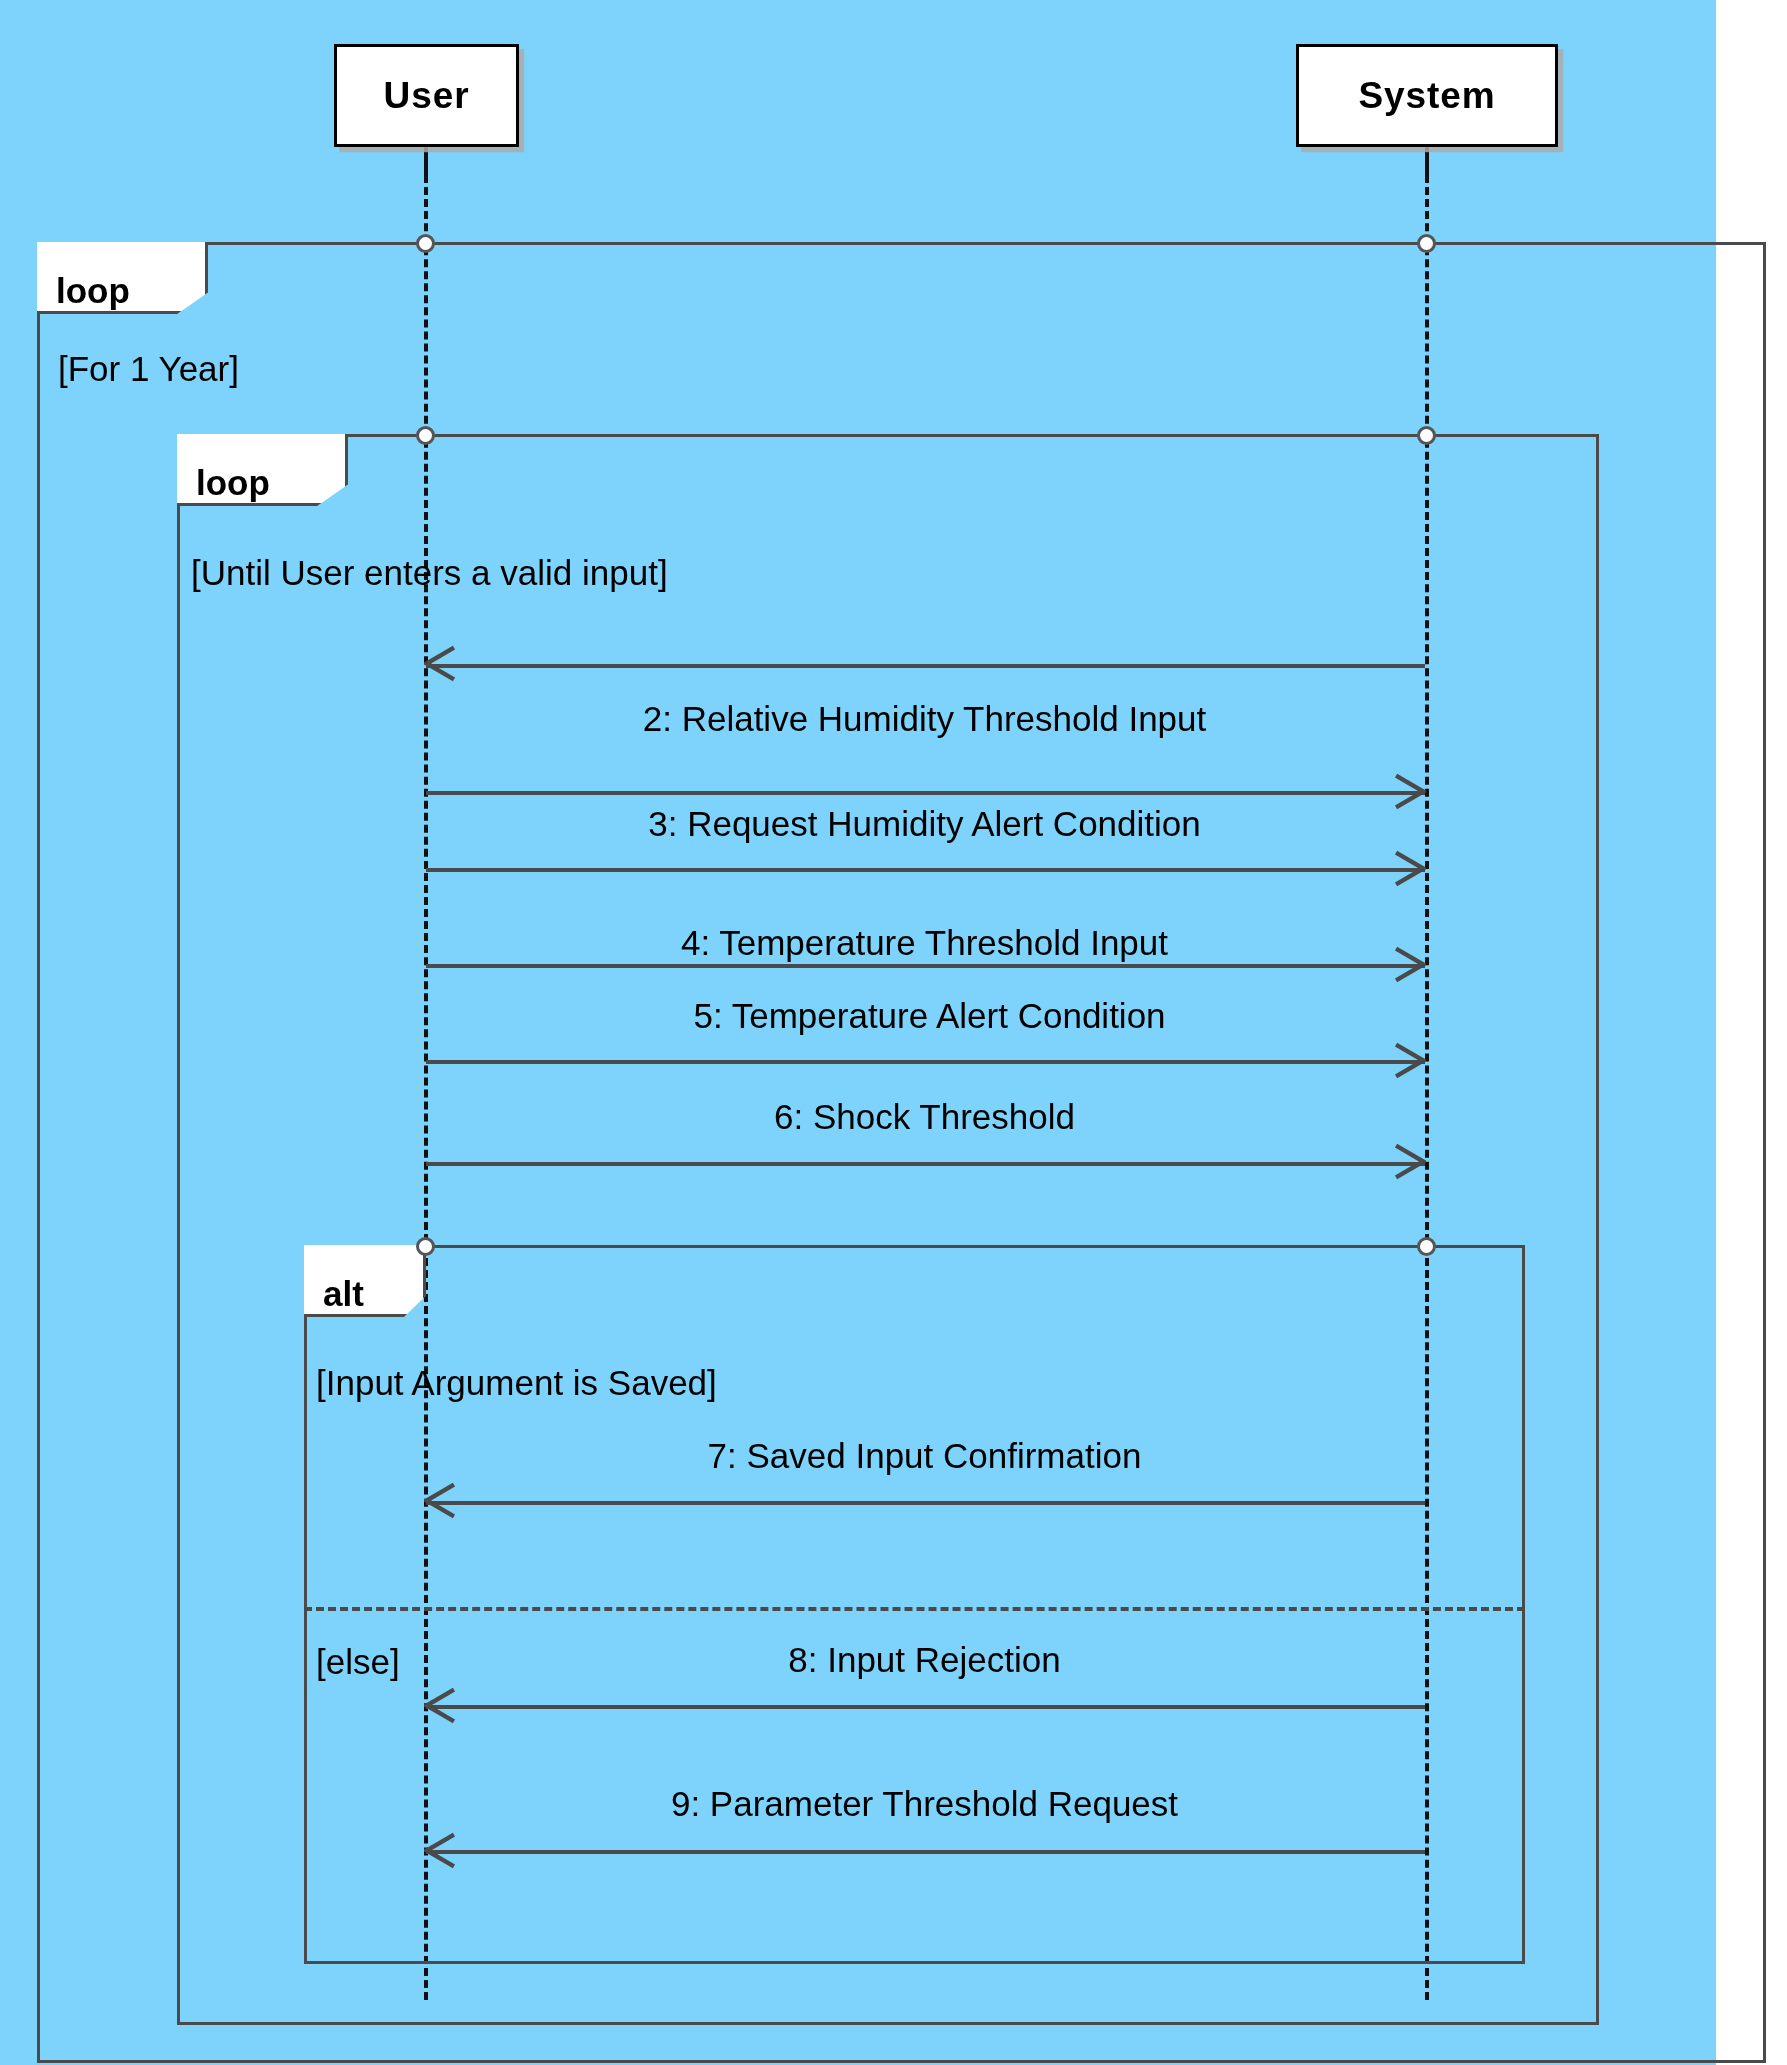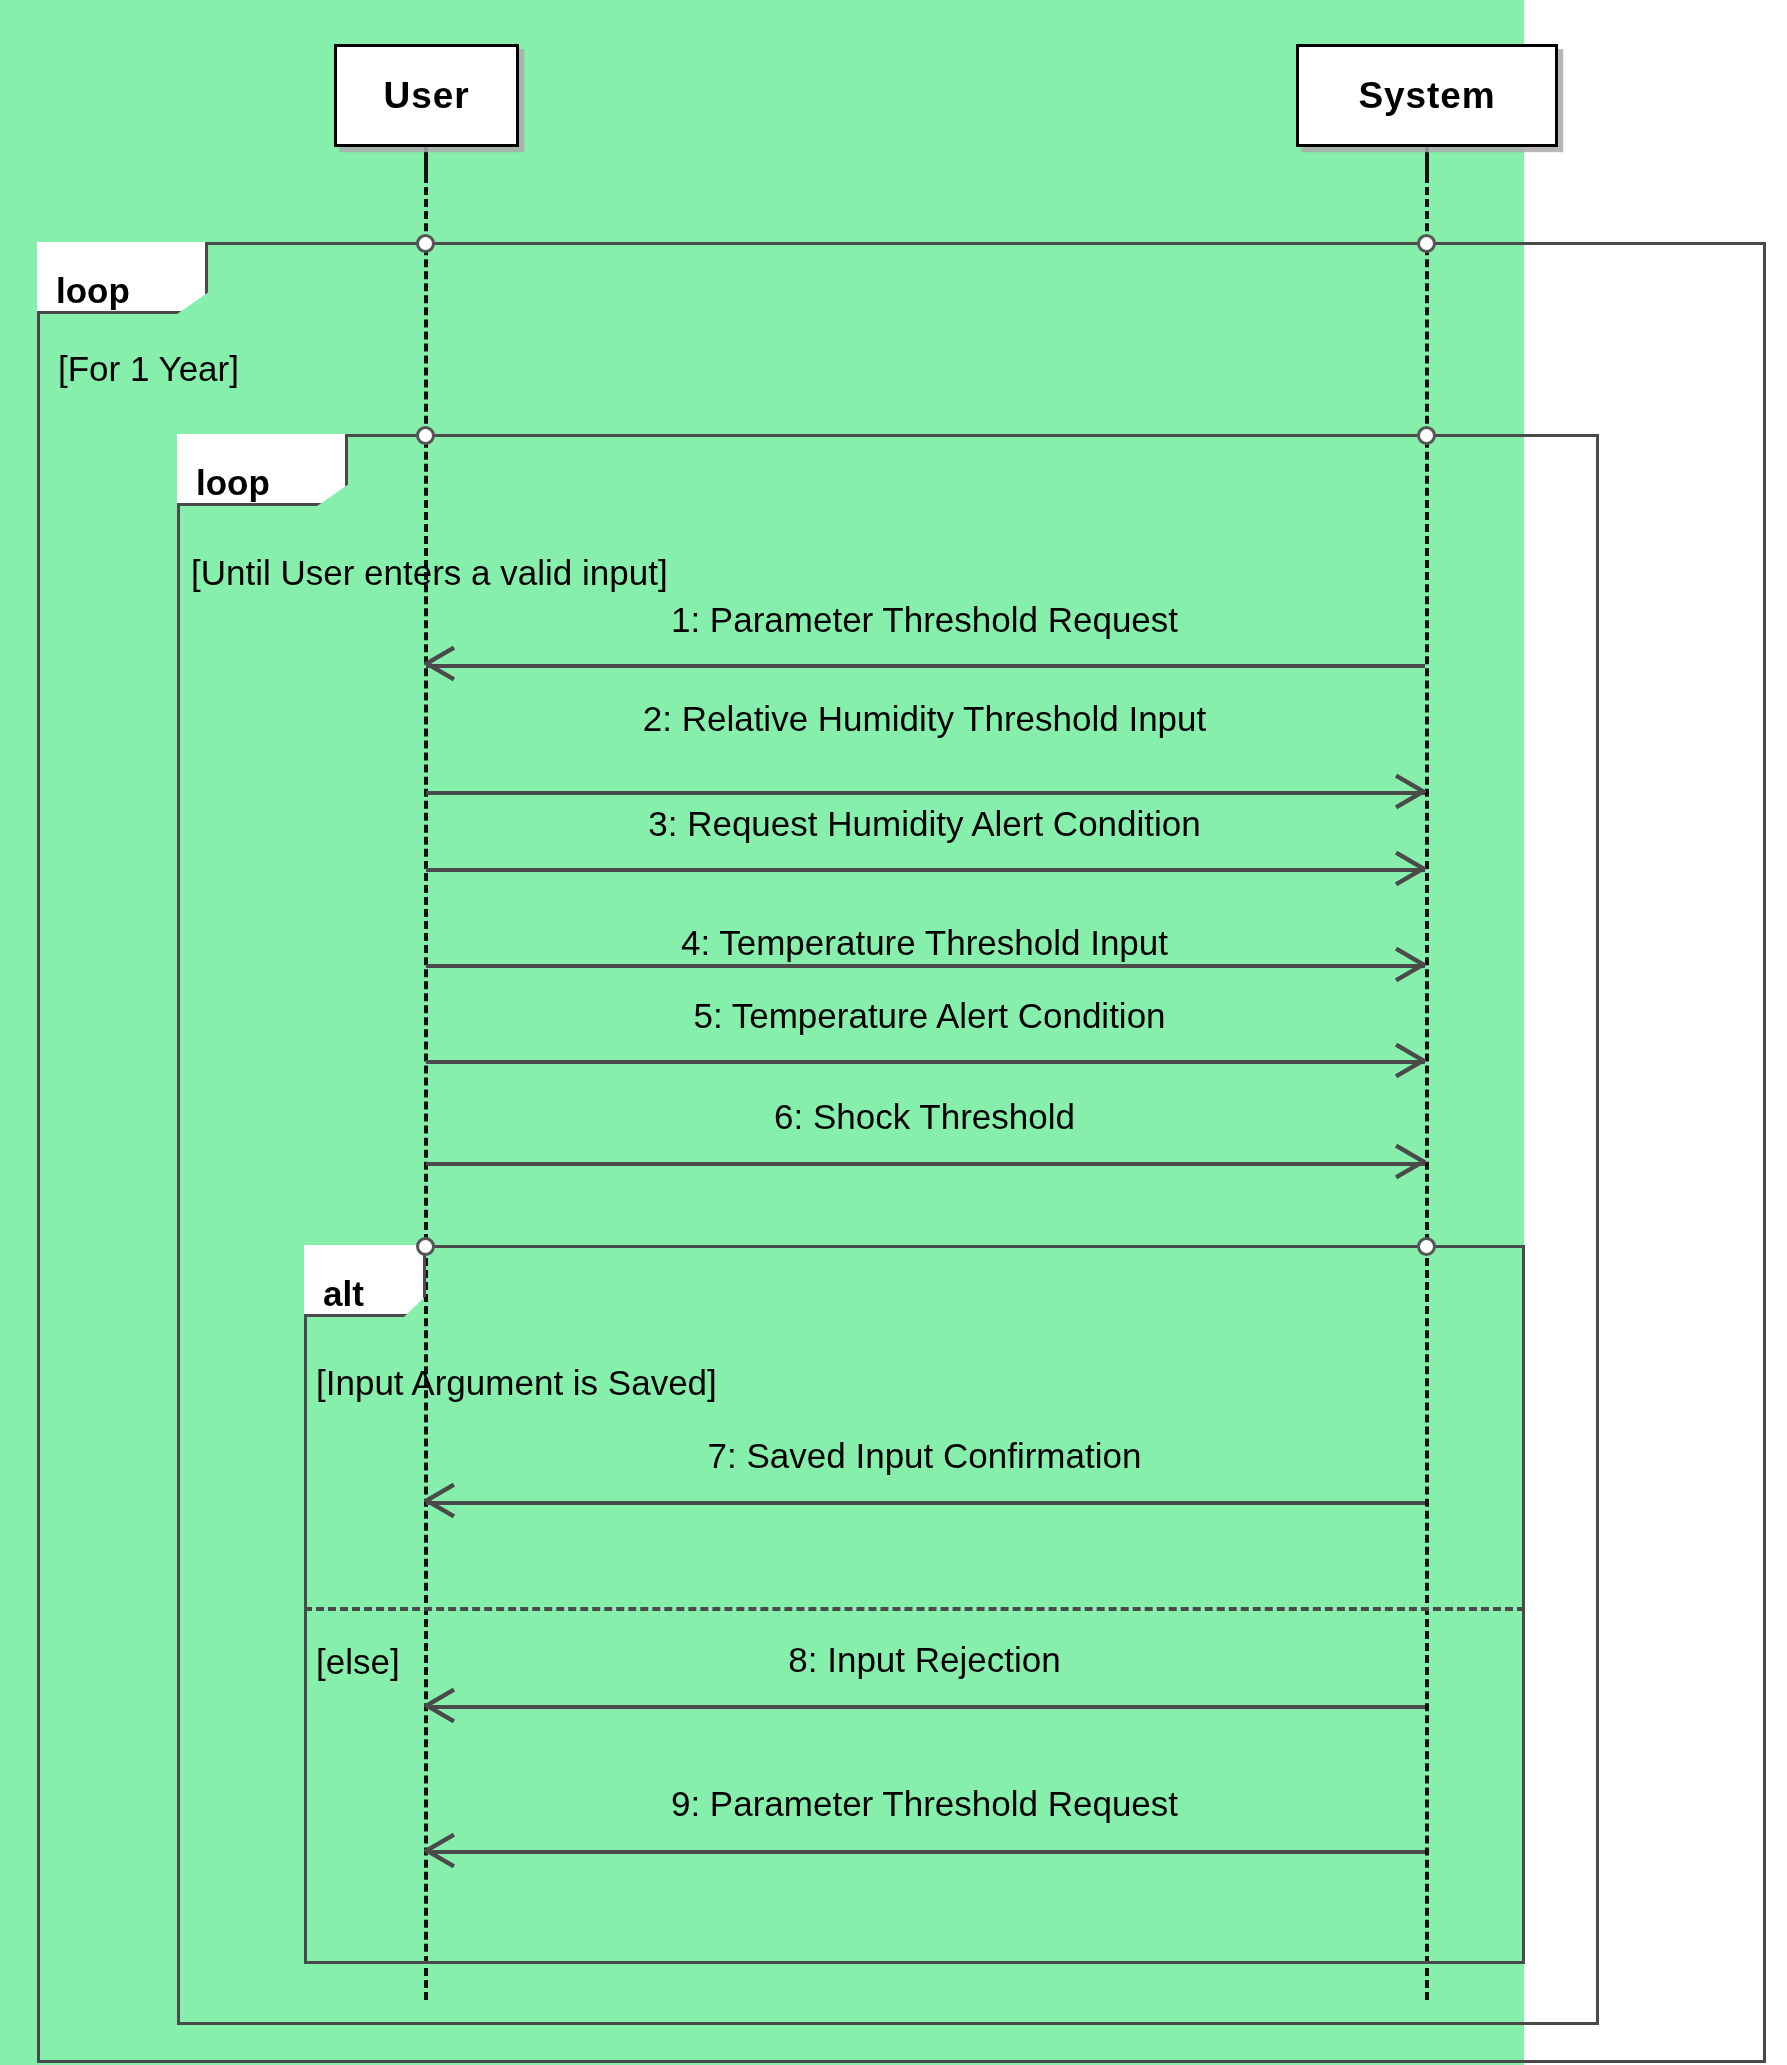--- a/index.html
+++ b/index.html
@@ -6,23 +6,23 @@
     margin: 0; padding: 0;
     background: #ffffff;
   }
   body {
     width: 1787px; height: 2066px;
     font-family: "Liberation Sans", "DejaVu Sans", sans-serif;
     overflow: hidden;
   }
   #diagram {
     position: relative;
-    width: 1524px;
+    width: 1716px;
     height: 2066px;
-    background: #86efac;
+    background: #7dd3fc;
     text-decoration: underline;
   }
 
   
   .participant {
     position: absolute;
     box-sizing: border-box;
     background: #ffffff;
     border: 3.5px solid #000000;
     display: flex;
@@ -157,21 +157,20 @@
 
   <div class="fragment" style="left:177px; top:434px; width:1422px; height:1591px;"></div>
   <div class="fragment-tab" style="left:177px; top:434px; width:171px; height:72px;">
     <span class="fragment-operator">loop</span>
   </div>
   <div class="guard" style="left:191px; top:553px;">[Until User enters a valid input]</div>
 
   <div class="occ-circle" style="left:416px; top:426px;"></div>
   <div class="occ-circle" style="left:1417px; top:426px;"></div>
 
-  <div class="msg-label" style="left:424px; top:600px; width:1001px;">1: Parameter Threshold Request</div>
   <div class="msg-line" style="left:426px; top:664px; width:999px;"></div>
   <div class="arrowhead" style="left:424px; top:645px;">
     <svg width="37" height="37" viewBox="0 0 42 42">
       <path d="M 34 3 L 3 21 L 34 39" fill="none" stroke="#4a4a4a" stroke-width="5"></path>
     </svg>
   </div>
 
   <div class="msg-label" style="left:424px; top:699px; width:1001px;">2: Relative Humidity Threshold Input</div>
   <div class="msg-line" style="left:426px; top:791px; width:999px;"></div>
   <div class="arrowhead" style="left:1389px; top:773px;">

